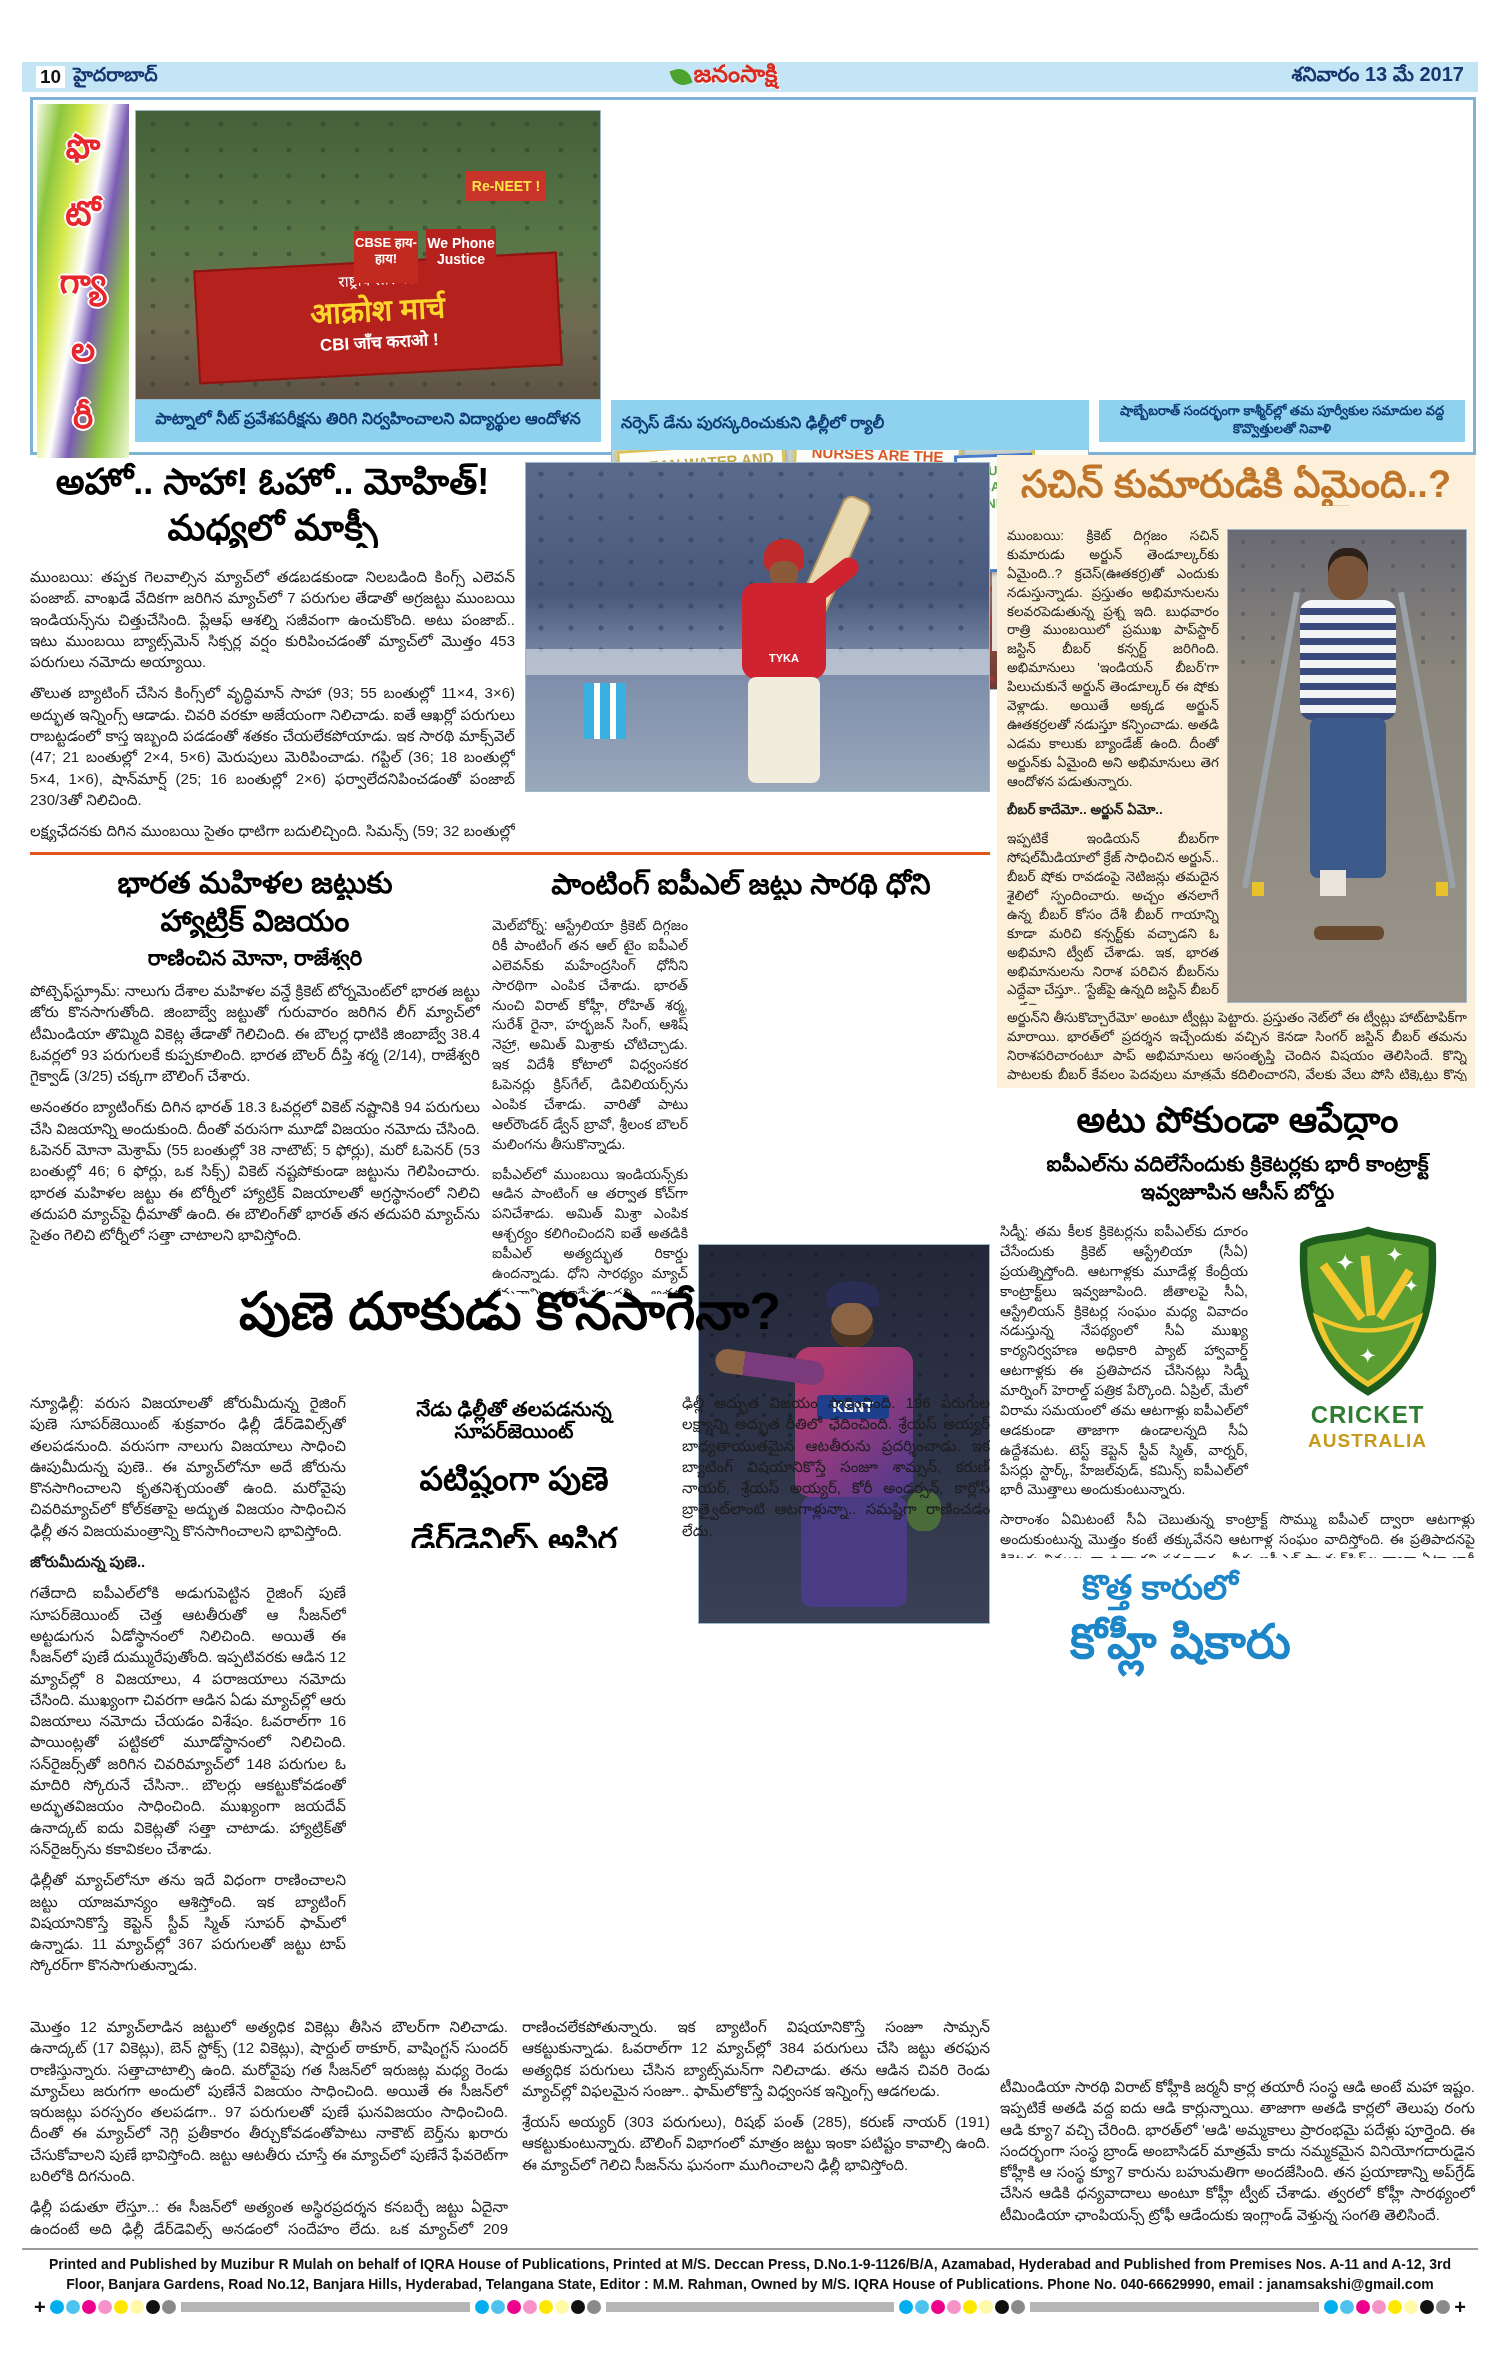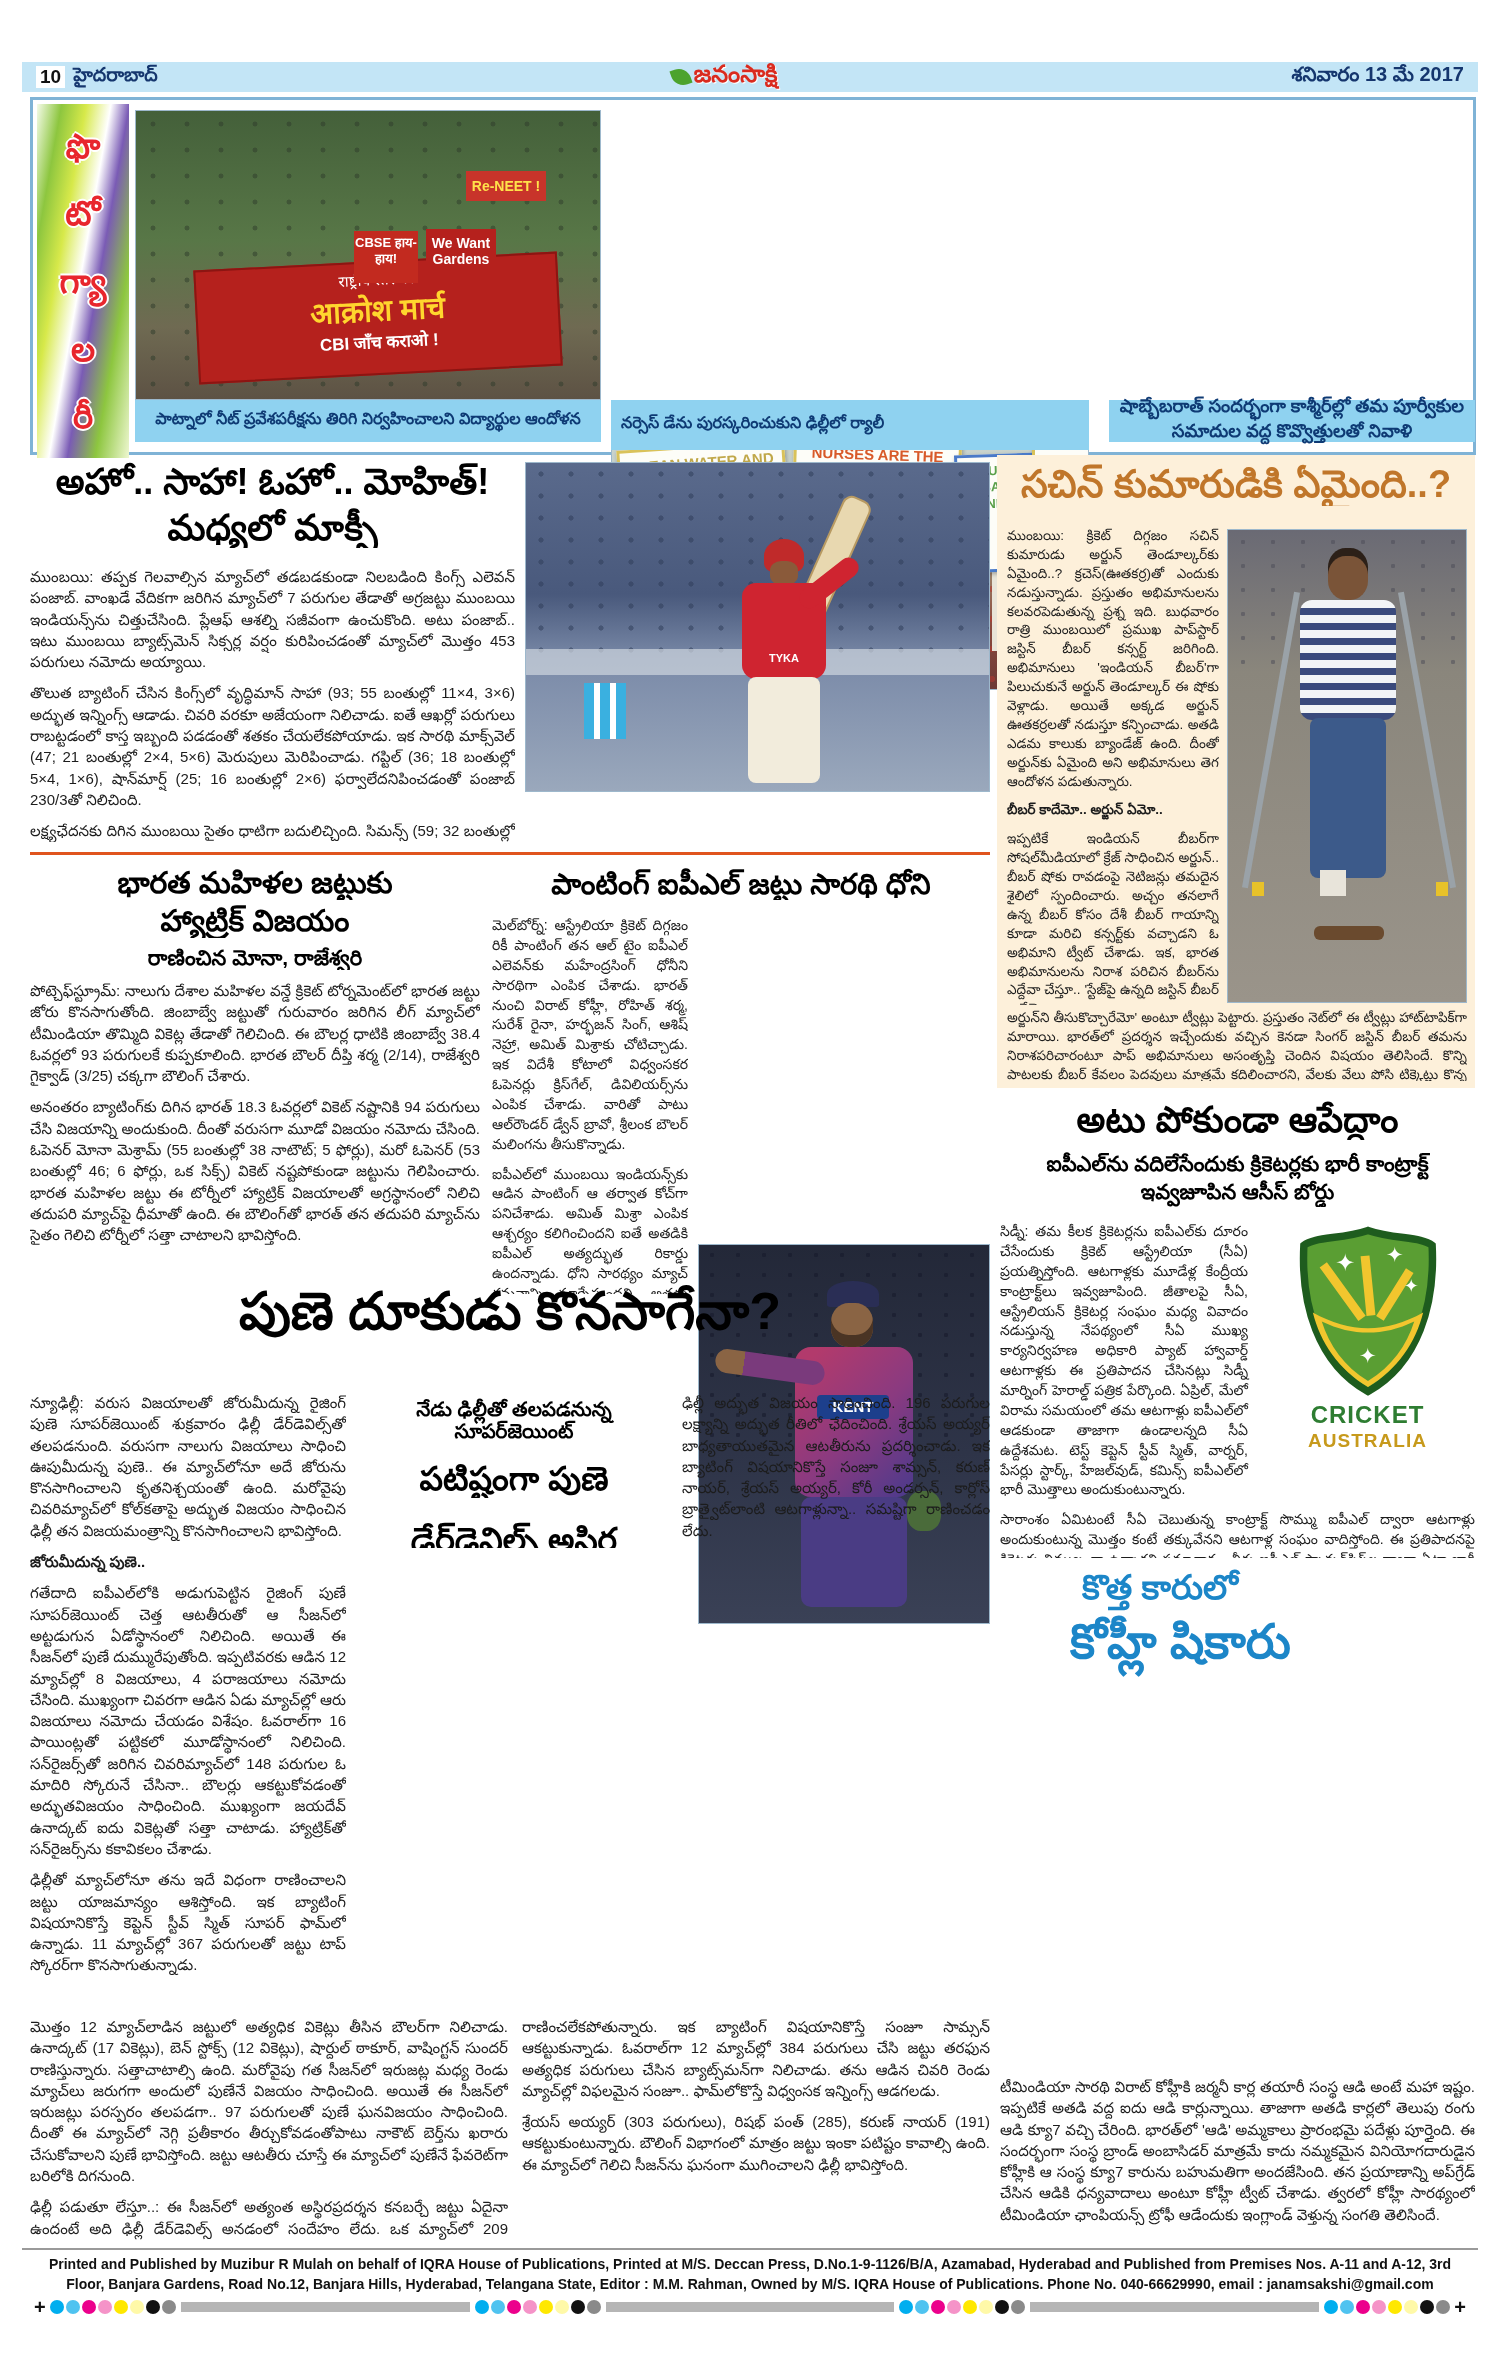--- a/index.html
+++ b/index.html
@@ -72,21 +72,21 @@
     </div>
 
     <div class="abs photo" style="left:102px;top:10px;width:466px;height:290px;background:linear-gradient(180deg,#44603a 0%,#587747 45%,#6f6a52 75%,#5d5244 100%);">
       <div class="dotgrid" style="background-image:radial-gradient(circle 6px,#2e3b2a 40%,transparent 44%);background-size:34px 26px;opacity:.5;"></div>
       <div class="abs" style="left:60px;top:150px;width:360px;height:110px;background:#b5211d;transform:rotate(-3deg);border:2px solid #8c1512;color:#ffd62e;text-align:center;overflow:hidden;">
         <div style="font-size:15px;color:#fff;margin-top:6px;">राष्ट्रीय स्तर पर</div>
         <div style="font-size:30px;font-weight:bold;">आक्रोश मार्च</div>
         <div style="font-size:17px;color:#ffffff;font-weight:bold;">CBI जाँच कराओ !</div>
       </div>
       <div class="abs" style="left:218px;top:120px;width:64px;height:52px;background:#c22a1f;color:#fff;font-weight:bold;font-size:13px;text-align:center;line-height:1.2;padding-top:4px;box-sizing:border-box;">CBSE हाय-हाय!</div>
-      <div class="abs" style="left:290px;top:118px;width:70px;height:56px;background:#b5211d;color:#fff;font-weight:bold;font-size:14px;text-align:center;padding-top:6px;box-sizing:border-box;">We Want Gardens</div>
+      <div class="abs" style="left:290px;top:118px;width:70px;height:56px;background:#b5211d;color:#fff;font-weight:bold;font-size:14px;text-align:center;padding-top:6px;box-sizing:border-box;">We Phone Justice</div>
       <div class="abs" style="left:330px;top:60px;width:80px;height:30px;background:#c8342a;color:#ffe24a;font-weight:bold;font-size:14px;text-align:center;line-height:30px;">Re-NEET !</div>
     </div>
     <div class="abs capbar" style="left:102px;top:300px;width:466px;height:42px;">పాట్నాలో నీట్ ప్రవేశపరీక్షను తిరిగి నిర్వహించాలని విద్యార్థుల ఆందోళన</div>
 
     <div class="abs photo" style="left:578px;top:10px;width:478px;height:290px;background:linear-gradient(180deg,#ccd6d2 0%,#c4cfc6 40%,#9a7a62 62%,#8a4a3e 78%,#6e3a34 100%);">
       <div class="dotgrid" style="top:60%;background-image:radial-gradient(circle 7px,#b5372e 40%,transparent 46%);background-size:40px 30px;opacity:.55;"></div>
       <div class="stick" style="left:90px;top:110px;height:140px;"></div>
       <div class="stick" style="left:250px;top:120px;height:140px;"></div>
       <div class="stick" style="left:380px;top:120px;height:130px;"></div>
       <div class="placard" style="left:8px;top:44px;width:150px;height:96px;transform:rotate(-4deg);color:#c0a84a;font-size:15px;">CLEAN WATER AND SANITATION</div>
@@ -98,21 +98,21 @@
 
     <div class="abs photo" style="left:1066px;top:10px;width:366px;height:290px;background:linear-gradient(180deg,#c6cfd6 0%,#b9c4cc 34%,#5d6b52 48%,#55644a 100%);">
       <div class="abs" style="left:-20px;top:60px;width:170px;height:70px;background:#5d6a62;border-radius:50% 50% 0 0;opacity:.8;"></div>
       <div class="abs" style="left:210px;top:96px;width:130px;height:60px;background:#8a4a3c;border-top:8px solid #3f6b55;"></div>
       <div class="abs" style="left:280px;top:62px;width:46px;height:40px;background:#eef2f4;border-radius:50% 50% 8% 8%;"></div>
       <div class="abs" style="left:226px;top:40px;width:7px;height:58px;background:#e8ecef;"></div>
       <div class="abs" style="left:248px;top:36px;width:7px;height:62px;background:#e8ecef;"></div>
       <div class="dotgrid" style="top:52%;background-image:radial-gradient(circle 4px,#ffb13a 40%,transparent 55%);background-size:30px 22px;opacity:.9;"></div>
       <div class="dotgrid" style="top:50%;background-image:radial-gradient(circle 4px,#3a4438 40%,transparent 50%);background-size:44px 34px;opacity:.6;"></div>
     </div>
-    <div class="abs capbar" style="left:1066px;top:300px;width:366px;height:42px;font-size:18px;margin-left:10px;">షాబ్బేబరాత్ సందర్భంగా కాశ్మీర్‌ల్లో తమ పూర్వీకుల సమాదుల వద్ద కొవ్వొత్తులతో నివాళి</div>
+    <div class="abs capbar" style="left:1066px;top:300px;width:366px;height:42px;font-size:13px;">షాబ్బేబరాత్ సందర్భంగా కాశ్మీర్‌ల్లో తమ పూర్వీకుల సమాదుల వద్ద కొవ్వొత్తులతో నివాళి</div>
   </div>
 
   <div class="abs hl" style="left:30px;top:462px;width:485px;font-size:36px;">అహో.. సాహా! ఓహో.. మోహిత్!</div>
   <div class="abs hl" style="left:30px;top:508px;width:485px;font-size:36px;">మధ్యలో మాక్సీ</div>
   <div class="abs body" style="left:30px;top:566px;width:485px;height:276px;">
     <p>ముంబయి: తప్పక గెలవాల్సిన మ్యాచ్‌లో తడబడకుండా నిలబడింది కింగ్స్ ఎలెవన్ పంజాబ్. వాంఖడే వేదికగా జరిగిన మ్యాచ్‌లో 7 పరుగుల తేడాతో అగ్రజట్టు ముంబయి ఇండియన్స్‌ను చిత్తుచేసింది. ప్లేఆఫ్ ఆశల్ని సజీవంగా ఉంచుకొంది. అటు పంజాబ్.. ఇటు ముంబయి బ్యాట్స్‌మెన్ సిక్సర్ల వర్షం కురిపించడంతో మ్యాచ్‌లో మొత్తం 453 పరుగులు నమోదు అయ్యాయి.</p>
     <p>తొలుత బ్యాటింగ్ చేసిన కింగ్స్‌లో వృద్ధిమాన్ సాహా (93; 55 బంతుల్లో 11×4, 3×6) అద్భుత ఇన్నింగ్స్ ఆడాడు. చివరి వరకూ అజేయంగా నిలిచాడు. ఐతే ఆఖర్లో పరుగులు రాబట్టడంలో కాస్త ఇబ్బంది పడడంతో శతకం చేయలేకపోయాడు. ఇక సారథి మాక్స్‌వెల్ (47; 21 బంతుల్లో 2×4, 5×6) మెరుపులు మెరిపించాడు. గప్టిల్ (36; 18 బంతుల్లో 5×4, 1×6), షాన్‌మార్ష్ (25; 16 బంతుల్లో 2×6) ఫర్వాలేదనిపించడంతో పంజాబ్ 230/3తో నిలిచింది.</p>
     <p>లక్ష్యఛేదనకు దిగిన ముంబయి సైతం ధాటిగా బదులిచ్చింది. సిమన్స్ (59; 32 బంతుల్లో 5×4, 4×6), పొలార్డ్ (50 నాటౌట్; 24 బంతుల్లో 1×4, 5×6), హార్దిక్ పాండ్యా (30; 13 బంతుల్లో 4×6), పార్థివ్ (38; 23 బంతుల్లో 7×4) ముంబయిని గెలిపించినంత పనిచేశారు. చివరి ఓవర్‌లో 16 పరుగులు చేయాల్సి ఉండగా మోహిత్‌శర్మ చక్కగా బౌలింగ్ చేశాడు. రెండో బంతికి పొలార్డ్ సిక్స్ కొట్టిన</p>
   </div>
   <div class="abs photo" style="left:525px;top:462px;width:465px;height:330px;background:linear-gradient(180deg,#5a6a8c 0%,#49597c 40%,#7a8aa8 60%,#9aa8bc 100%);">

